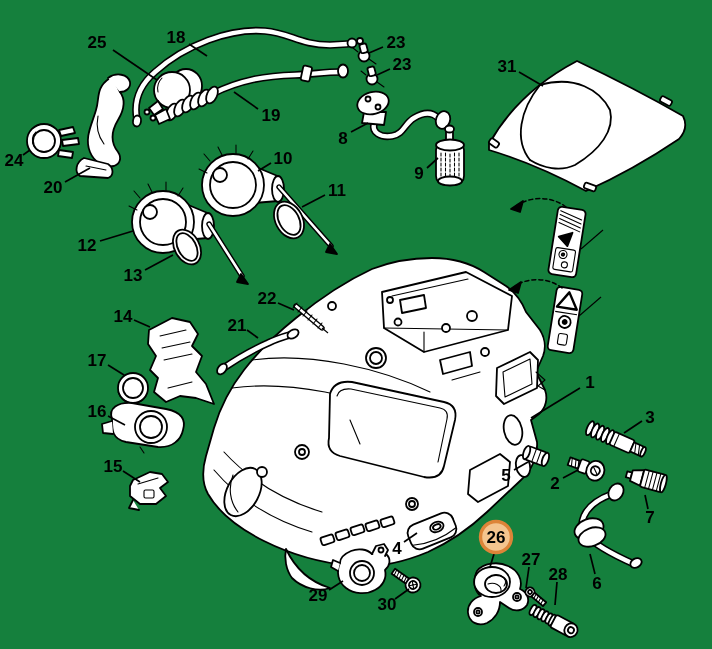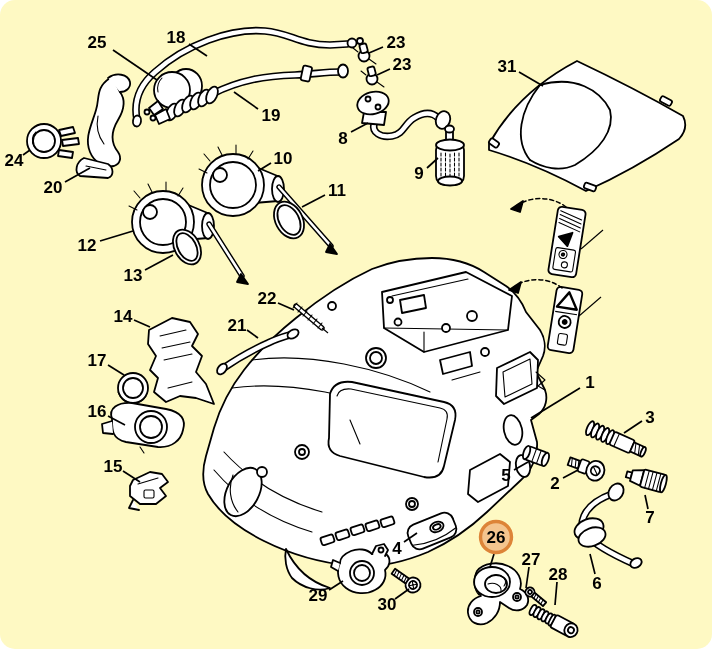--- a/index.html
+++ b/index.html
@@ -1,17 +1,17 @@
 <!DOCTYPE html>
 <html><head>
 <meta charset="utf-8">
 <style>
   html,body{margin:0;padding:0;background:#ffffff;}
-  .canvas{position:relative;width:712px;height:649px;background:#fef9c3;overflow:hidden;
-          font-family:"Liberation Sans",sans-serif;border-radius:15px;}
+  .canvas{position:relative;width:712px;height:649px;background:#15803d;overflow:hidden;
+          font-family:"Liberation Sans",sans-serif;}
   svg{display:block;}
   
   #art path,#art rect,#art ellipse,#art circle,#art polygon{fill:#ffffff;stroke:#000;stroke-width:1.8;stroke-linejoin:round;stroke-linecap:round;}
   #art .ln{fill:none;}
   #art .thin{stroke-width:1.1;}
   #art .tk{stroke-width:1.05;fill:none;}
   #art .tub-o{fill:none;stroke:#000;stroke-width:7.6;}
   #art .tub-i{fill:none;stroke:#fff;stroke-width:4.4;}
   #art .tub-s{fill:none;stroke:#000;stroke-width:5.4;}
   #art .tub-si{fill:none;stroke:#fff;stroke-width:2.6;}

